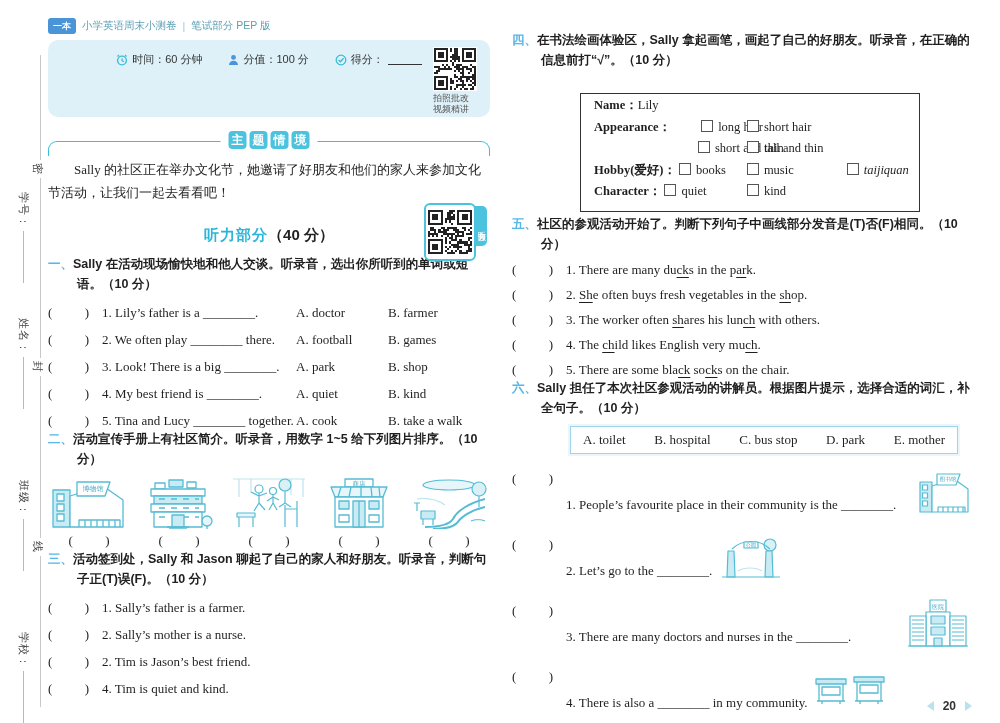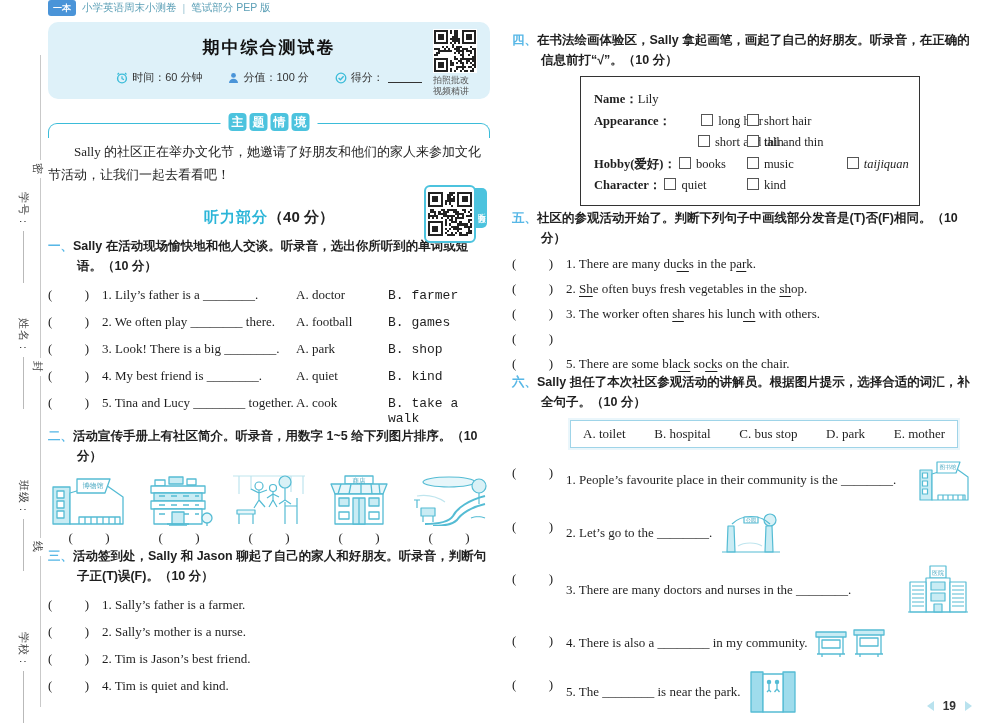--- a/index.html
+++ b/index.html
@@ -10,21 +10,21 @@
   .seal-line{position:absolute;left:40px;top:55px;width:1px;height:652px;background:#c9c9c9;}
   .m-item{position:absolute;display:flex;flex-direction:column;align-items:center;color:#444;}
   .sideways{writing-mode:vertical-rl;text-orientation:sideways;font-size:11px;letter-spacing:1px;}
   .m-fill{width:1px;height:52px;background:#b9b9b9;margin-top:3px;}
   .m-seal{background:#fff;padding:3px 0;}
   
   .col{position:absolute;top:0;}
   .col-left{left:48px;width:442px;}
   .col-right{left:512px;width:458px;}
   
-  .series{display:flex;align-items:center;font-size:10.5px;color:#5b9fb6;}
+  .series{margin-top:18px;display:flex;align-items:center;font-size:10.5px;color:#5b9fb6;}
   .series-badge{background:#4a94d8;color:#fff;font-size:9px;padding:1.5px 5px;border-radius:3px;margin-right:6px;font-weight:700;}
   .series-sep{margin:0 6px;color:#9fc6d4;}
   
   .hdr{position:relative;margin-top:6px;background:#def1f9;border-radius:10px;height:76px;padding-top:1px;}
   .hdr-title{text-align:center;font-size:17px;font-weight:700;letter-spacing:2px;margin-top:13px;color:#111;}
   .hdr-meta{display:flex;justify-content:center;gap:26px;margin-top:11px;font-size:11px;color:#333;align-items:center;}
   .meta-item{display:flex;align-items:center;gap:4px;}
   .score-line{display:inline-block;width:34px;border-bottom:1px solid #333;height:10px;}
   .hdr-qr{position:absolute;right:13px;top:7px;width:44px;text-align:left;}
   .qr-pattern{width:42px;height:42px;background:#fff;padding:1px;display:block;}
@@ -45,43 +45,43 @@
   .qr-listen .qr-pattern{width:100%;height:100%;padding:0;}
   .qr-tab{position:absolute;right:-13px;top:1px;width:13px;height:40px;background:#4cc3de;color:#fff;border-radius:0 5px 5px 0;
           writing-mode:vertical-rl;font-size:8px;display:flex;align-items:center;justify-content:center;letter-spacing:1px;}
   
   .sec-head{font-size:12.5px;font-weight:700;line-height:1.6;padding-left:29px;text-indent:-29px;}
   .sec-num{color:#57b7e6;}
   .row{display:flex;margin-top:11px;font-size:13px;align-items:baseline;}
   .slot{white-space:pre;flex:0 0 54px;}
   .q1-t{flex:1;}
   .q1-a{flex:0 0 92px;}
-  .q1-b{flex:0 0 102px;font-family:Liberation Mono, monospace;}
+  .q1-b{flex:0 0 102px;}
   u{text-underline-offset:2.5px;}
   
   .img-row{display:flex;justify-content:space-between;margin-top:8px;}
   .pic{width:82px;text-align:center;}
   .pic svg{display:block;margin:0 auto;}
   .pic .slot{display:inline-block;margin-top:4px;font-size:13px;}
   
-  .card{border:1.5px solid #333;margin:6px 0 0 68px;width:312px;padding:12px 13px 8px;font-size:12.5px;}
+  .card{border:1.5px solid #333;margin:23px 0 0 68px;width:312px;padding:1px 13px 8px;font-size:12.5px;}
   .c-row{position:relative;height:21.5px;line-height:21.5px;white-space:nowrap;}
   .c-lab{font-weight:700;}
   .c-app{display:inline-block;width:104px;}
   .c-ind{position:absolute;left:104px;}
   .c-o2{position:absolute;left:49%;}
   .c-o3{position:absolute;left:81%;}
   .cb{display:inline-block;width:10px;height:10px;border:1px solid #555;margin-right:5px;vertical-align:-1px;background:#fff;}
   .it{font-style:italic;}
   
   .bank{border:1px solid #9fd4e8;box-shadow:0 0 0 2px #eaf6fb;margin:8px 0 0 58px;width:362px;display:flex;justify-content:space-between;
         padding:3px 12px;font-size:13px;line-height:20px;}
   .q6{display:flex;align-items:center;margin-top:10px;font-size:13px;min-height:34px;}
   .q6 .slot{align-self:flex-start;line-height:30px;}
-  .q6-t{line-height:30px;}
+  .q6-t{line-height:30px;margin-top:26px;}
   .push{margin-left:auto;}
   
   .pager{position:absolute;right:28px;bottom:10px;display:flex;align-items:center;gap:9px;}
   .tri{width:0;height:0;border-top:5px solid transparent;border-bottom:5px solid transparent;}
   .tri-l{border-right:7px solid #b9e2ee;}
   .tri-r{border-left:7px solid #b9e2ee;}
   .pg{font-size:12px;font-weight:700;color:#333;}
   svg text{stroke:none;}
 </style>
 </head>
@@ -119,21 +119,20 @@
   <div class="col col-left">
 
     <div class="series">
       <span class="series-badge">一本</span>
       <span>小学英语周末小测卷</span>
       <span class="series-sep">|</span>
       <span>笔试部分 PEP 版</span>
     </div>
 
     <div class="hdr">
-      <div class="hdr-title">期中综合测试卷</div>
       <div class="hdr-meta">
         <span class="meta-item">
           <svg width="12" height="12" viewBox="0 0 12 12">
               <circle cx="6" cy="6.5" r="4.4" fill="none" stroke="#3bbcd9" stroke-width="1.4"></circle>
               <path d="M6 4.2V6.7L8 7.6" stroke="#3bbcd9" stroke-width="1.2" fill="none"></path>
               <path d="M1.5 2.5L3 1M10.5 2.5L9 1" stroke="#3bbcd9" stroke-width="1.2"></path>
             </svg>
           <span>时间：60 分钟</span>
         </span>
         <span class="meta-item">
@@ -637,20 +636,21 @@
     <div class="row" style="margin-top:9px">
         <span class="slot en">(          )</span>
         <span class="en">2. <u>Sh</u>e often buys fresh vegetables in the <u>sh</u>op.</span>
       </div>
     <div class="row" style="margin-top:9px">
         <span class="slot en">(          )</span>
         <span class="en">3. The worker often <u>sh</u>ares his lun<u>ch</u> with others.</span>
       </div>
     <div class="row" style="margin-top:9px">
         <span class="slot en">(          )</span>
+        <span class="en">4. The <u>ch</u>ild likes English very mu<u>ch</u>.</span>
       </div>
     <div class="row" style="margin-top:9px">
         <span class="slot en">(          )</span>
         <span class="en">5. There are some bla<u>ck</u> so<u>ck</u>s on the chair.</span>
       </div>
 
     <div class="sec-head"><span class="sec-num">六、</span><span>Sally 担任了本次社区参观活动的讲解员。根据图片提示，选择合适的词汇，补全句子。（10 分）</span></div>
     <div class="bank en">
       <span>A. toilet</span>
       <span>B. hospital</span>
@@ -744,17 +744,17 @@
           <circle cx="28" cy="12" r="1.6" fill="#55bcd4"></circle>
             <path d="M28 14 V19 M25.5 22 L28 19 L30.5 22"></path>
         </g>
       </svg>
     </div>
 
   </div>
 
   <div class="pager">
     <span class="tri tri-l"></span>
-    <span class="pg">19</span>
+    <span class="pg">20</span>
     <span class="tri tri-r"></span>
   </div>
 
 </div>
 
 </body></html>

